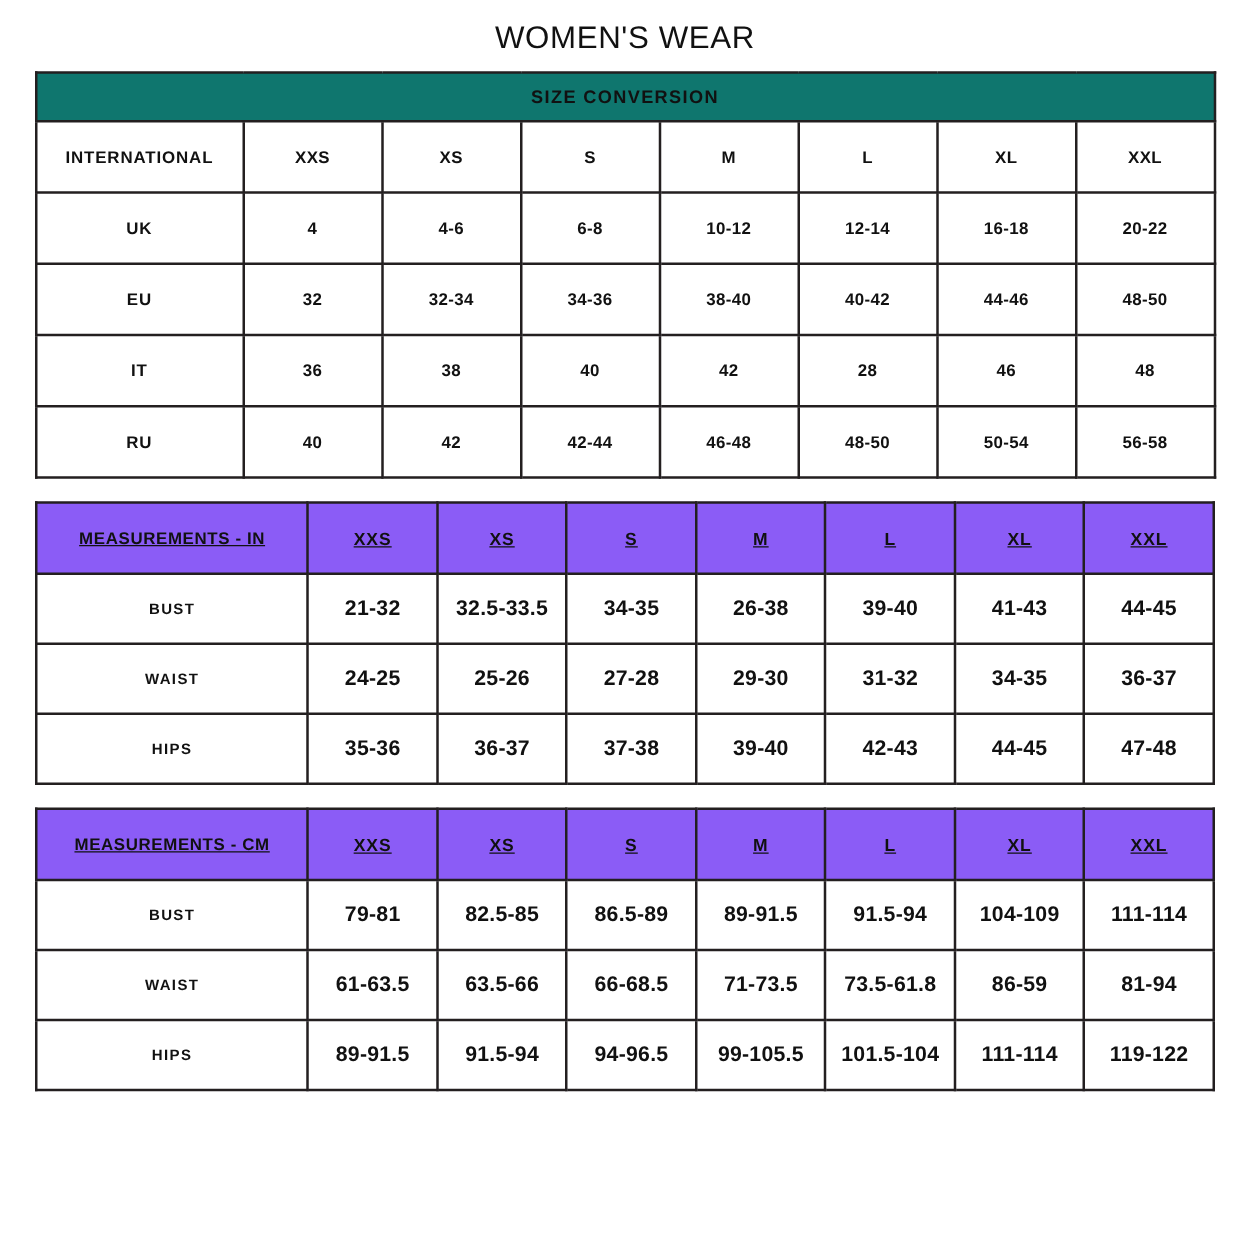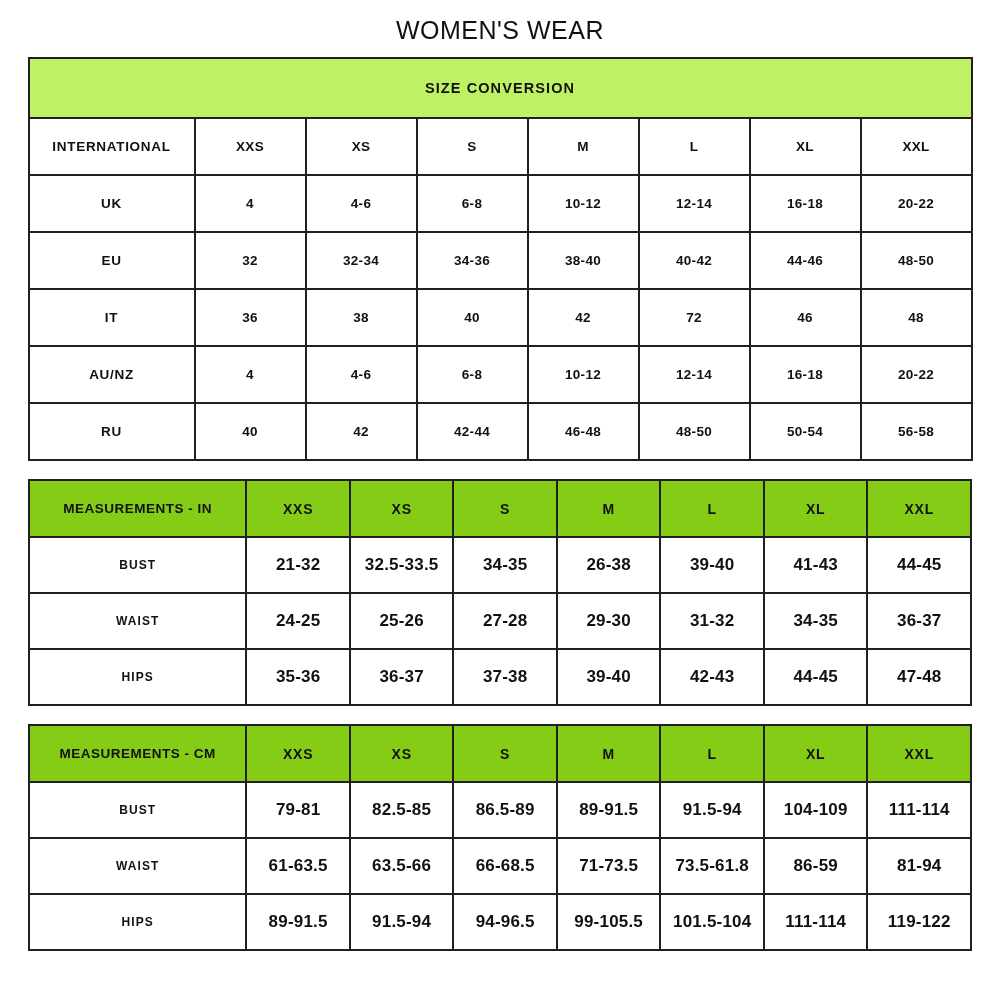--- a/index.html
+++ b/index.html
@@ -48,42 +48,43 @@
     vertical-align: middle;
     font-size: 13.5px;
     font-weight: 700;
     letter-spacing: 0.3px;
     color: #111;
     height: 57px;
     padding: 0 2px;
     box-sizing: border-box;
   }
   .banner {
-    background: #bef264;
+    background: #0f766e;
     font-size: 14.5px;
     font-weight: 700;
     letter-spacing: 1.1px;
-    height: 60px;
+    height: 39px;
   }
   .rowhead {
     font-weight: 700;
     font-size: 13.5px;
     letter-spacing: 0.6px;
   }
   .conv td {
     font-weight: 700;
   }
   .conv .rowhead {
     letter-spacing: 0.7px;
   }
   .meas thead td {
-    background: #84cc16;
+    background: #8b5cf6;
     height: 57px;
     font-size: 14px;
     letter-spacing: 0.8px;
+    text-decoration: underline;
   }
   .meas thead td.label {
     font-size: 13.5px;
     letter-spacing: 0.5px;
   }
   .meas tbody td.label {
     font-size: 12px;
     font-weight: 700;
     letter-spacing: 1.1px;
   }
@@ -152,33 +153,23 @@
         <td>40-42</td>
         <td>44-46</td>
         <td>48-50</td>
       </tr>
       <tr>
         <td class="rowhead">IT</td>
         <td>36</td>
         <td>38</td>
         <td>40</td>
         <td>42</td>
-        <td>72</td>
+        <td>28</td>
         <td>46</td>
         <td>48</td>
-      </tr>
-      <tr>
-        <td class="rowhead">AU/NZ</td>
-        <td>4</td>
-        <td>4-6</td>
-        <td>6-8</td>
-        <td>10-12</td>
-        <td>12-14</td>
-        <td>16-18</td>
-        <td>20-22</td>
       </tr>
       <tr>
         <td class="rowhead">RU</td>
         <td>40</td>
         <td>42</td>
         <td>42-44</td>
         <td>46-48</td>
         <td>48-50</td>
         <td>50-54</td>
         <td>56-58</td>

